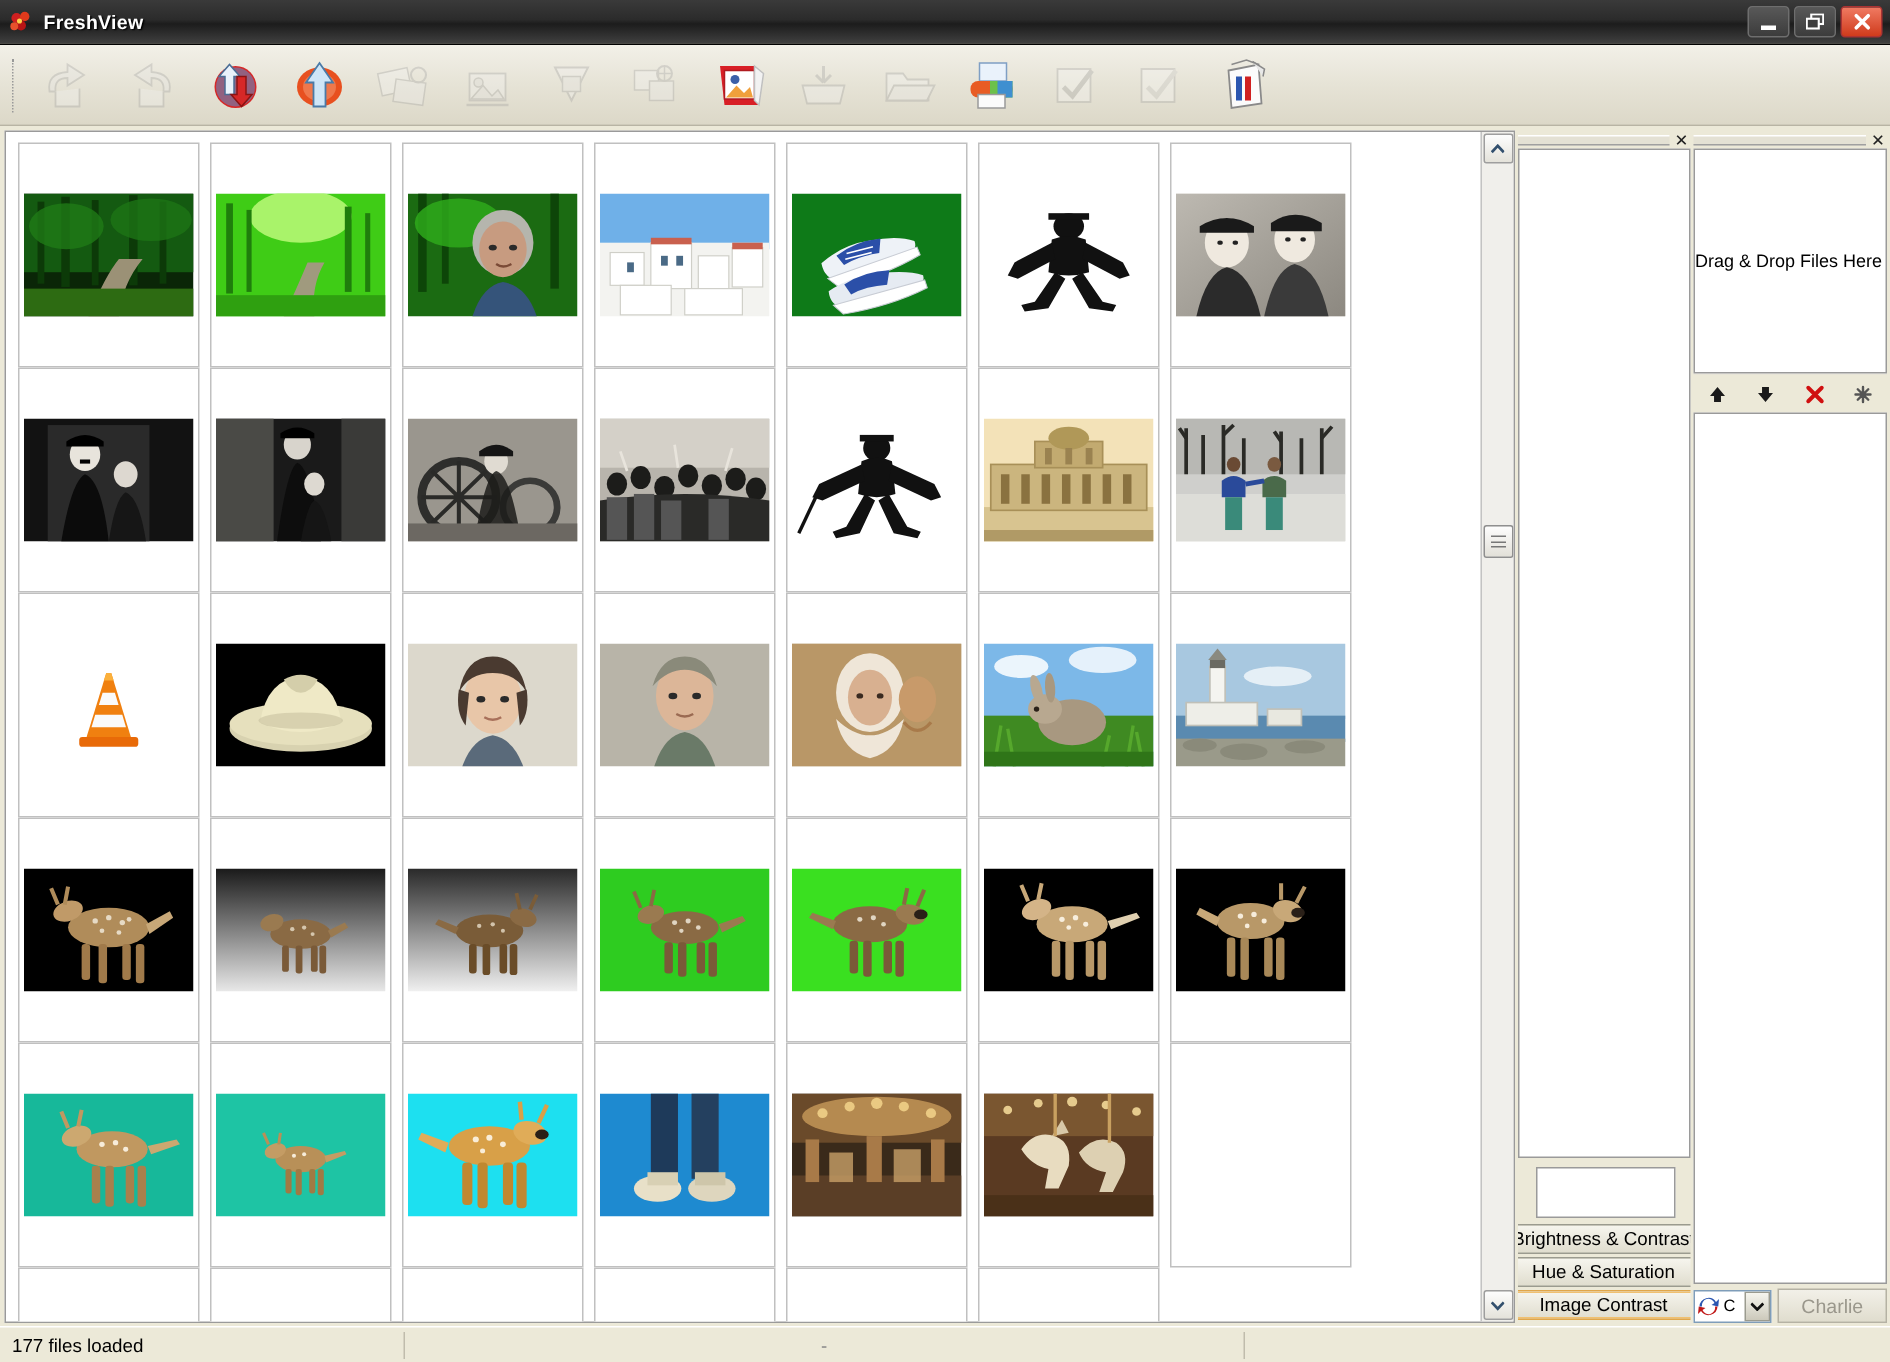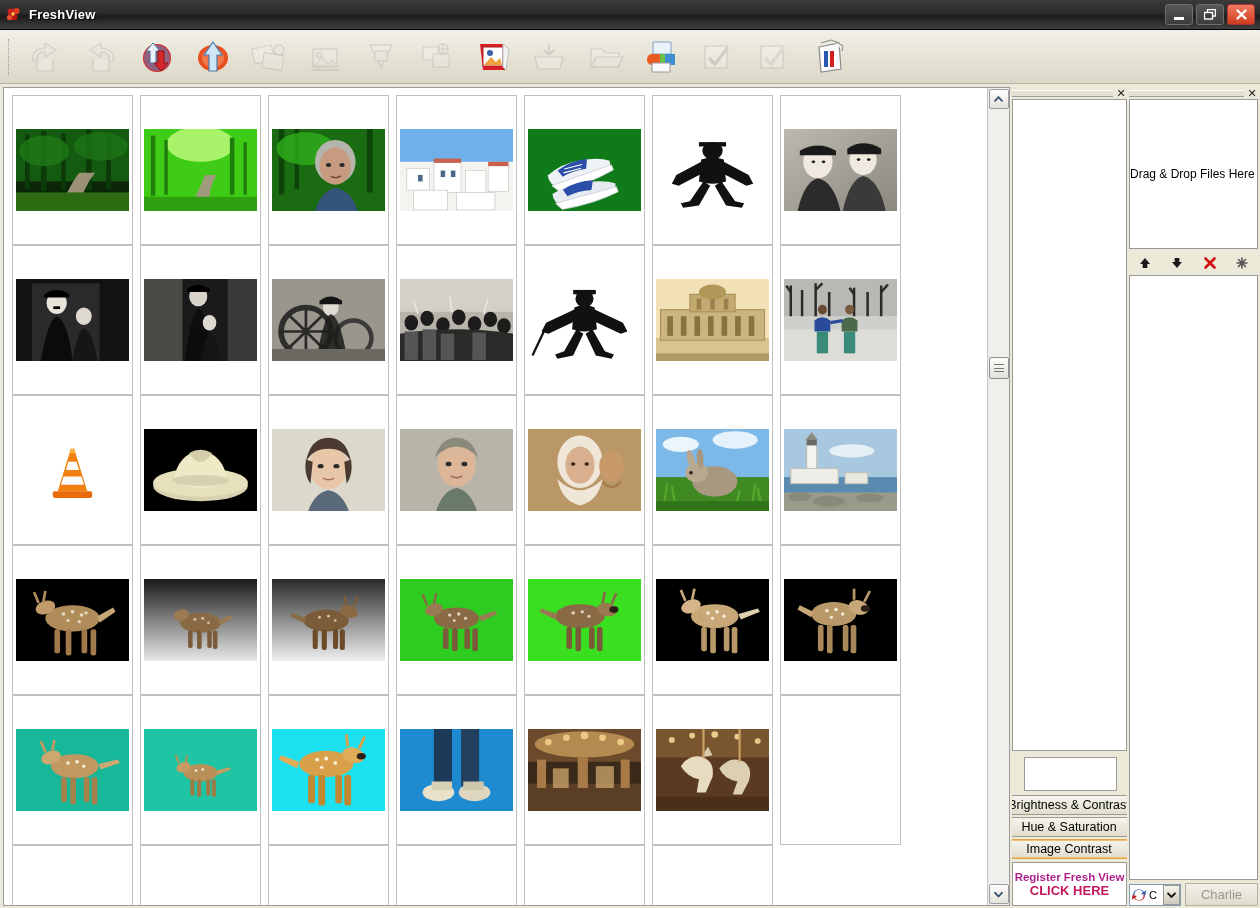--- a/index.html
+++ b/index.html
@@ -1098,24 +1098,20 @@
 
         <div class="previewbox"></div>
 
         <div class="fxstrip">
           <div class="fxbtn">Brightness &amp; Contrast</div>
           <div class="fxbtn">Hue &amp; Saturation</div>
           <div class="fxbtn highlight">Image Contrast</div>
 
         </div>
 
-        <div class="adbox">
-          <div class="adline1">Register Fresh View</div>
-          <div class="adline2">CLICK HERE</div>
-        </div>
       </div>
 
       <div class="dock right">
         <div class="dockhead">
           <div class="dockgrip"></div>
           <div class="dockclose">✕</div>
         </div>
 
         <div class="panelbox" style="flex:0 0 150px">
           <div class="dropmsg">Drag &amp; Drop Files Here ...</div>
@@ -1162,13 +1158,18 @@
                   <path d="M0.5 1 L4.5 5 L8.5 1" fill="none" stroke="#111" stroke-width="1.8"></path>
                 </svg>
             </span>
           </div>
           <div class="execbtn">Charlie</div>
         </div>
       </div>
     </div>
   </div>
 
+  <div class="statusbar">
+    <div class="status-cell s1">177 files loaded</div>
+    <div class="status-cell s2">-</div>
+    <div class="status-cell s3"></div>
+  </div>
 </div>
 
 </body></html>

